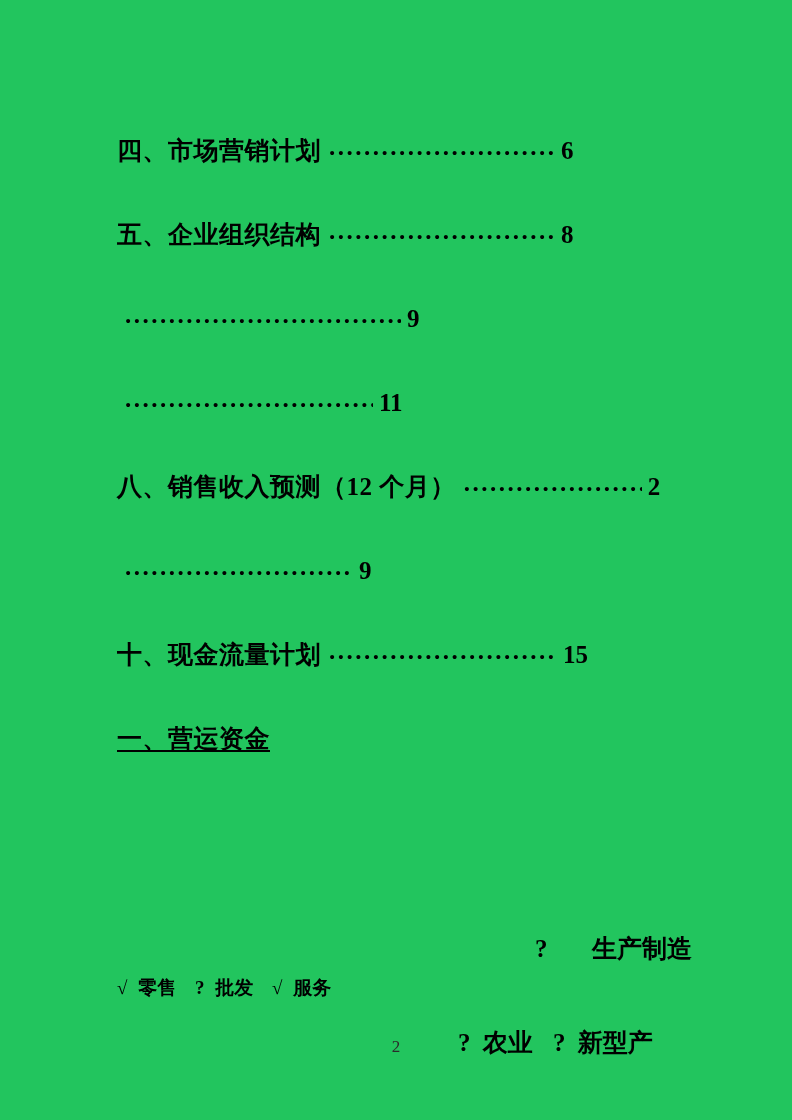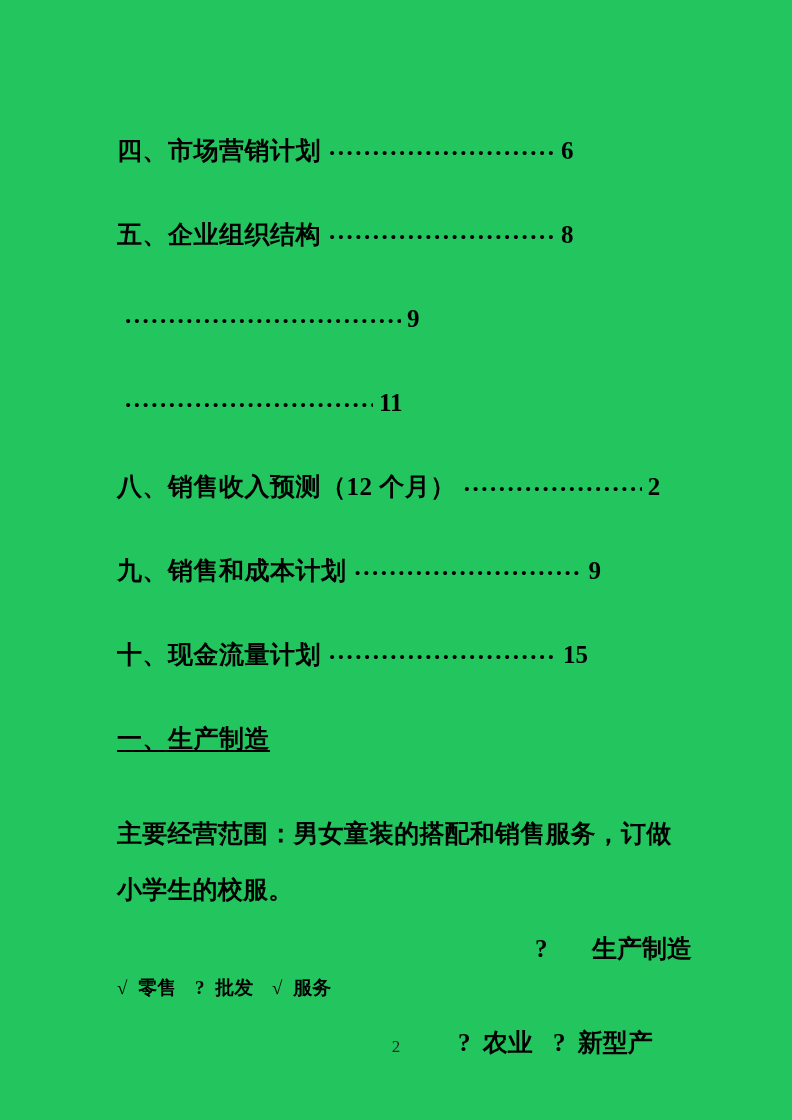--- a/index.html
+++ b/index.html
@@ -155,36 +155,34 @@
       <span class="toc-page">11</span>
     </div>
 
     <div class="toc-entry" data-row="4">
       <span class="toc-title">八、销售收入预测（12 个月）</span>
       <span class="toc-leader"></span>
       <span class="toc-page">2</span>
     </div>
 
     <div class="toc-entry" data-row="5">
-      <span class="toc-title">九、销售和成本计划</span>
       <span class="toc-leader"></span>
       <span class="toc-page">9</span>
     </div>
 
     <div class="toc-entry" data-row="6">
       <span class="toc-title">十、现金流量计划</span>
       <span class="toc-leader"></span>
       <span class="toc-page">15</span>
     </div>
 
   </div>
 
-  <div class="section-heading">一、生产制造</div>
-
-  <div class="body-paragraph">主要经营范围：男女童装的搭配和销售服务，订做小学生的校服。</div>
+  <div class="section-heading">一、营运资金</div>
+
 
   <div class="options-upper">
     <span class="opt-mark">?</span>
     <span class="opt-gap"></span>
     <span class="opt-label">生产制造</span>
   </div>
 
   <div class="options-lower-left">
     <span class="opt-mark">√</span>
     <span class="opt-label">零售</span>

